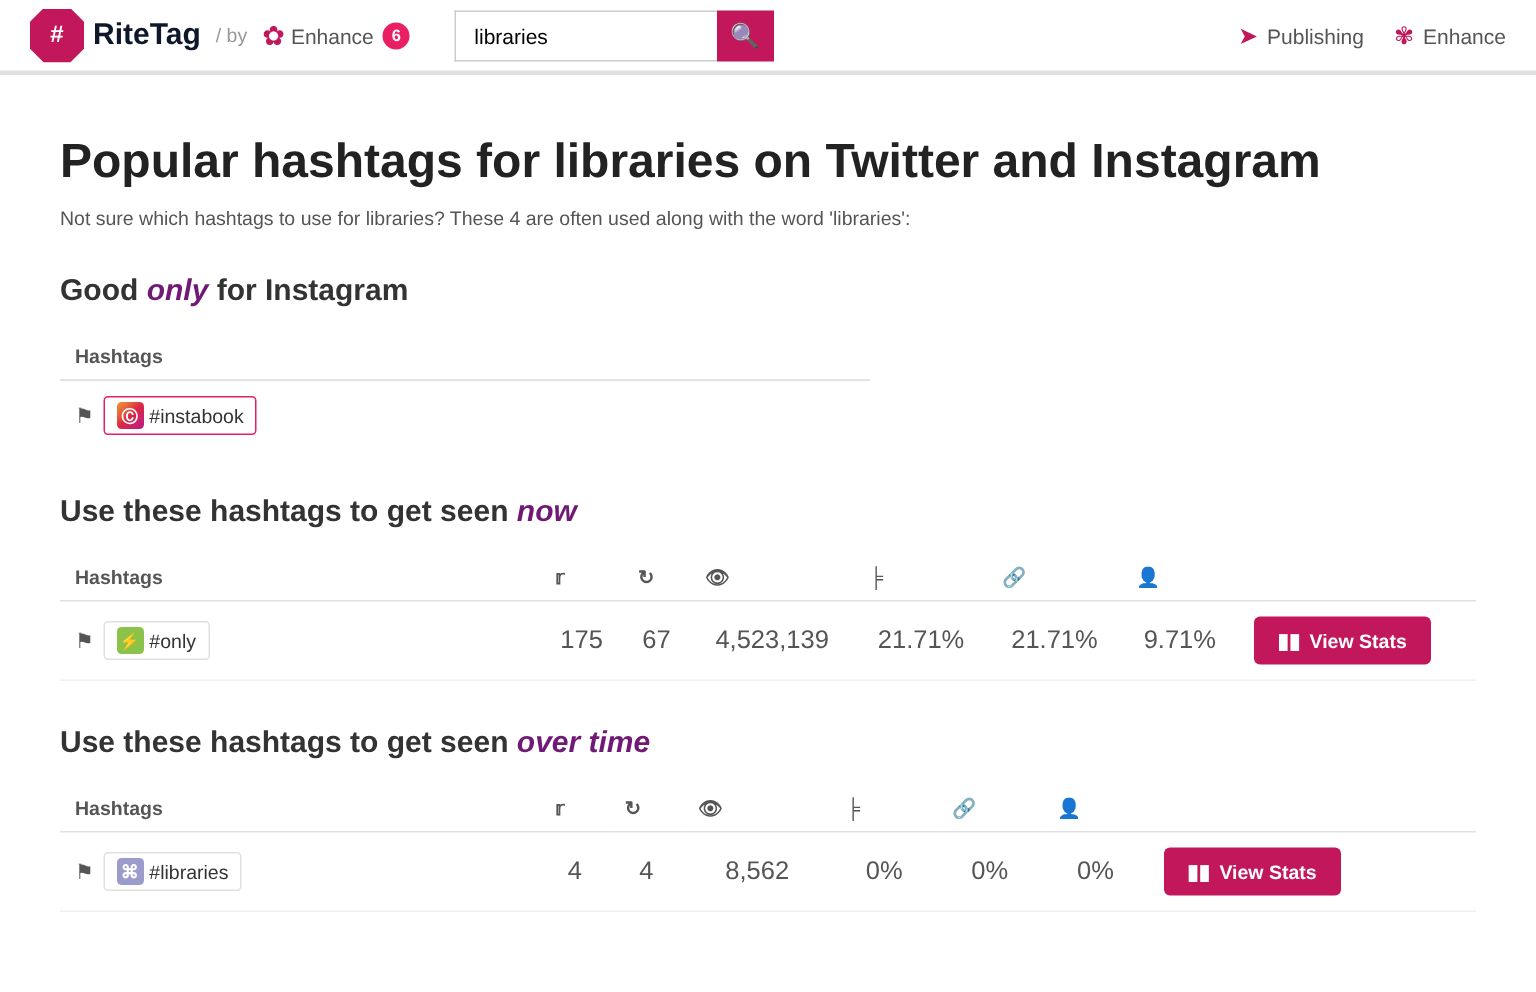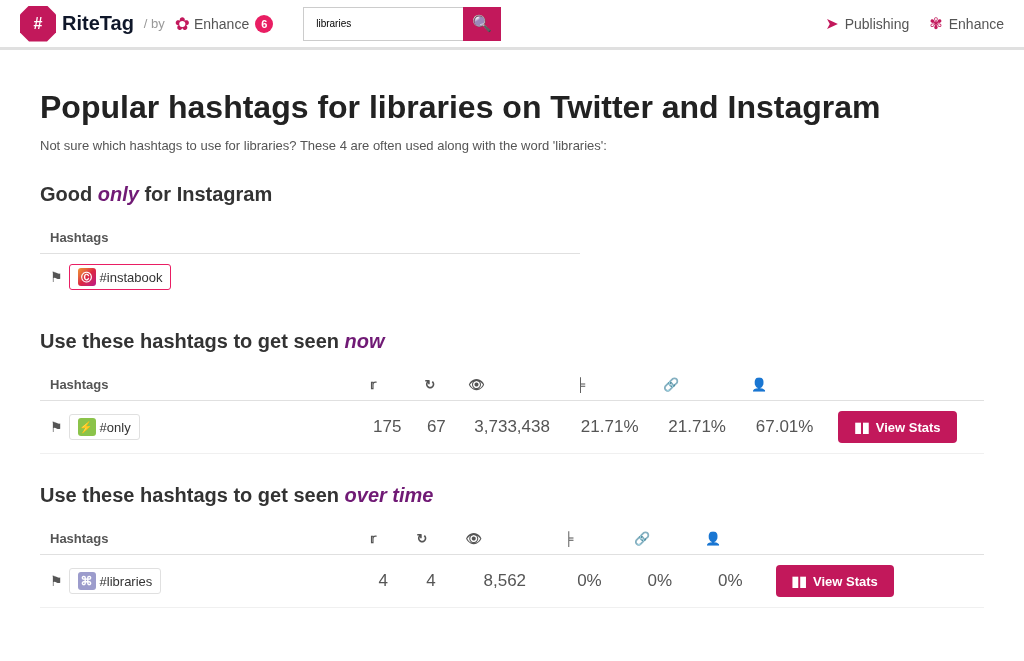--- a/index.html
+++ b/index.html
@@ -59,23 +59,23 @@
     }
     .search-area {
       display: flex;
       align-items: center;
       margin-left: 10px;
     }
     .search-input {
       border: 1px solid #ccc;
       border-right: none;
       padding: 6px 12px;
-      font-size: 10px;
+      font-size: 14px;
       height: 34px;
-      width: 160px;
+      width: 175px;
       outline: none;
     }
     .search-btn {
       background: #c2185b;
       border: none;
       color: #fff;
       height: 34px;
       width: 38px;
       cursor: pointer;
       display: flex; align-items: center; justify-content: center;
@@ -317,24 +317,24 @@
             <div class="hashtag-cell">
               <span class="bookmark-icon">⚑</span>
               <span class="tag-badge tag-badge-green">
                 <span class="tag-icon tag-icon-green">⚡</span>
                 <span>#only</span>
               </span>
             </div>
           </td>
           <td class="stat-value">175</td>
           <td class="stat-value">67</td>
-          <td class="stat-value">3,733,438</td>
+          <td class="stat-value">4,523,139</td>
           <td class="stat-value">21.71%</td>
           <td class="stat-value">21.71%</td>
-          <td class="stat-value">67.01%</td>
+          <td class="stat-value">9.71%</td>
           <td>
             <button class="view-stats-btn">
               <span class="bar-icon">▮▮</span>
               <span>View Stats</span>
             </button>
           </td>
         </tr>
       </tbody>
     </table>
   </div>

